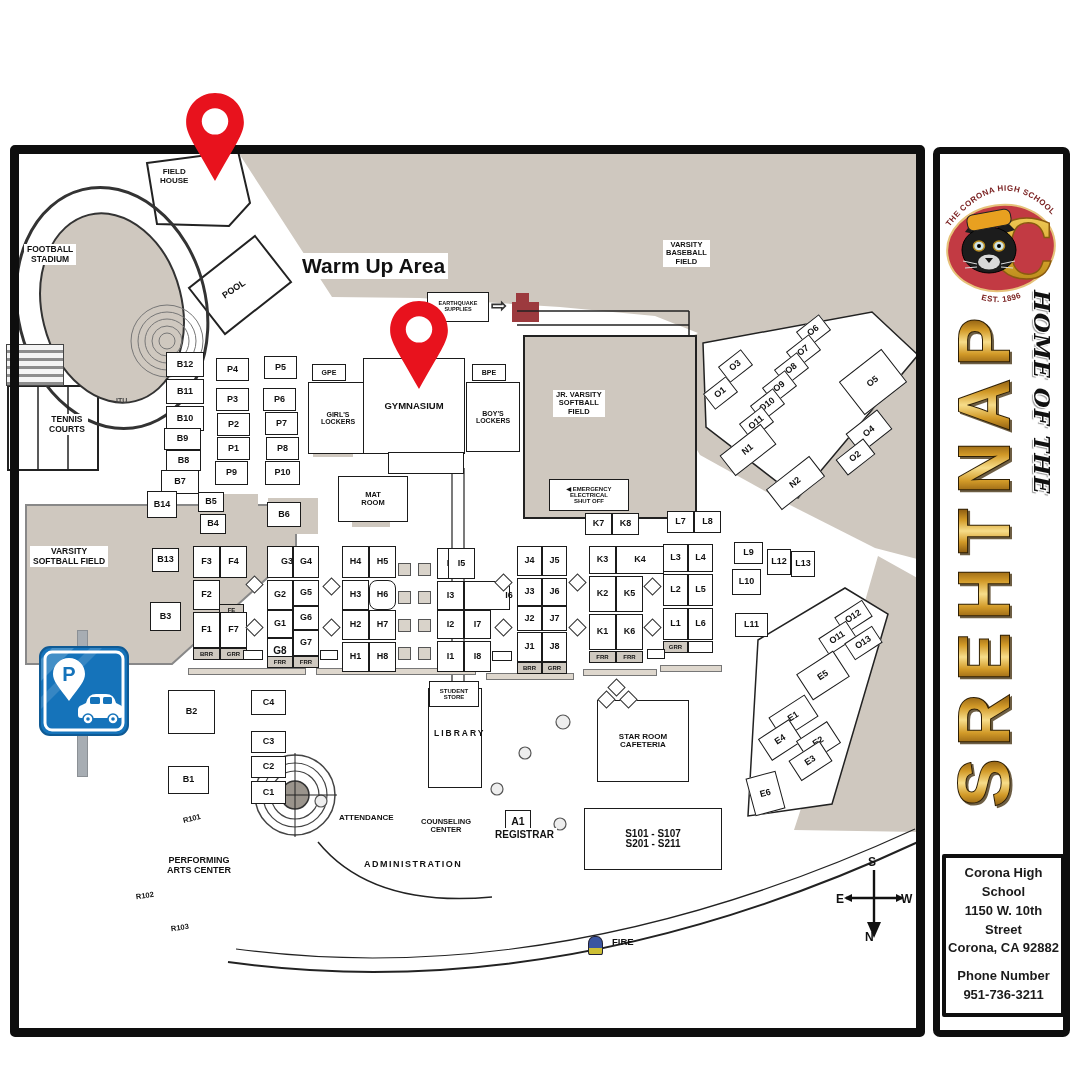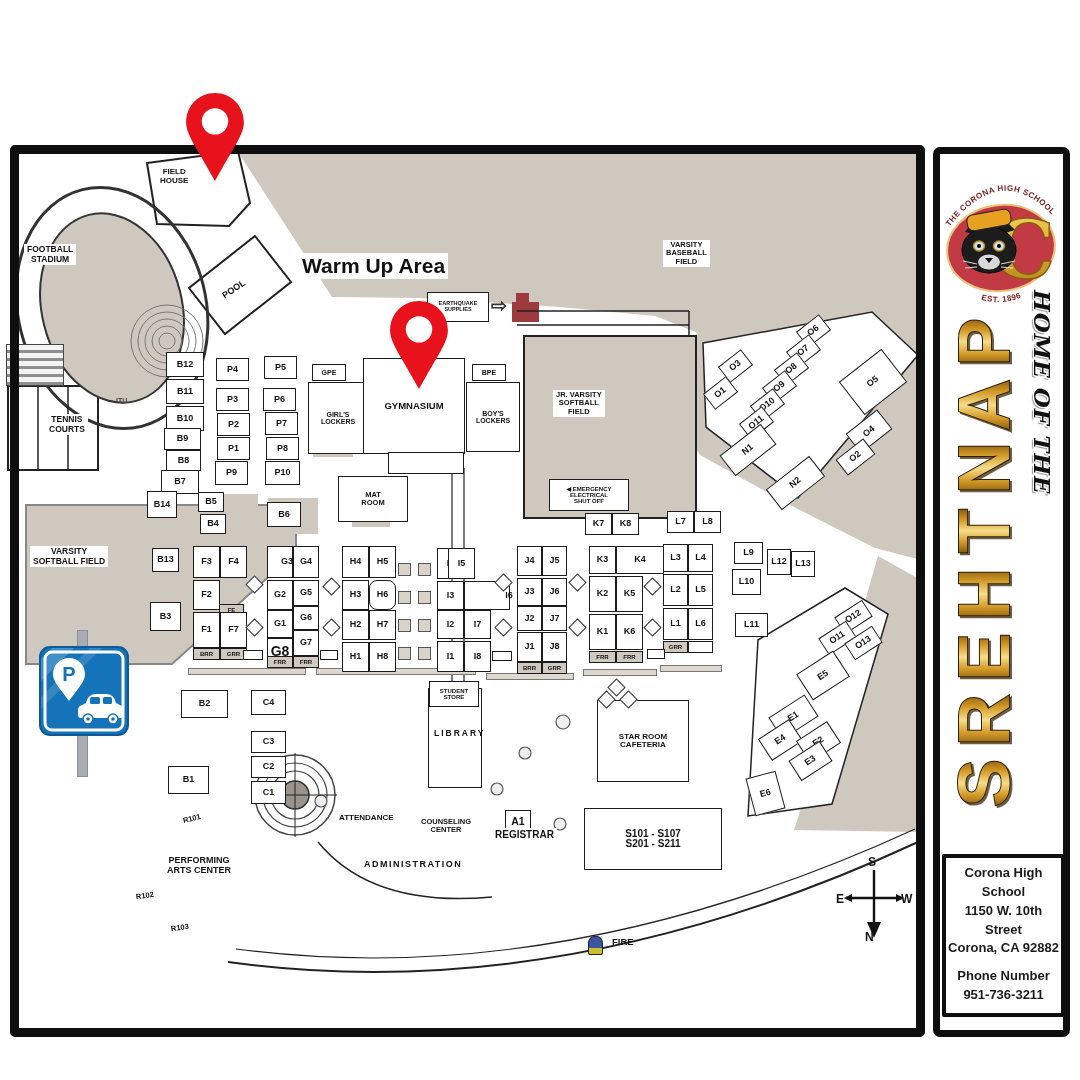--- a/index.html
+++ b/index.html
@@ -105,21 +105,21 @@
     <div class="rm" style="left: 166px; top: 406px; width: 38px; height: 25px; font-size: 9px;">B10</div>
     <div class="rm" style="left: 164px; top: 428px; width: 37px; height: 22px; font-size: 9px;">B9</div>
     <div class="rm" style="left: 166px; top: 450px; width: 35px; height: 21px; font-size: 9px;">B8</div>
     <div class="rm" style="left: 161px; top: 470px; width: 38px; height: 24px; font-size: 9px;">B7</div>
     <div class="rm" style="left: 147px; top: 491px; width: 30px; height: 27px; font-size: 9px;">B14</div>
     <div class="rm" style="left: 198px; top: 492px; width: 26px; height: 20px; font-size: 9px;">B5</div>
     <div class="rm" style="left: 200px; top: 514px; width: 26px; height: 20px; font-size: 9px;">B4</div>
     <div class="rm" style="left: 267px; top: 502px; width: 34px; height: 25px; font-size: 9px;">B6</div>
     <div class="rm" style="left: 152px; top: 548px; width: 27px; height: 24px; font-size: 9px;">B13</div>
     <div class="rm" style="left: 150px; top: 602px; width: 31px; height: 29px; font-size: 9px;">B3</div>
-    <div class="rm" style="left: 168px; top: 690px; width: 47px; height: 28px; font-size: 9px; margin-left: 13px;">B2</div>
+    <div class="rm" style="left: 168px; top: 690px; width: 47px; height: 44px; font-size: 9px;">B2</div>
     <div class="rm" style="left: 168px; top: 766px; width: 41px; height: 28px; font-size: 9px;">B1</div>
     <div class="rm" style="left: 251px; top: 690px; width: 35px; height: 25px; font-size: 9px;">C4</div>
     <div class="rm" style="left: 251px; top: 731px; width: 35px; height: 22px; font-size: 9px;">C3</div>
     <div class="rm" style="left: 251px; top: 756px; width: 35px; height: 22px; font-size: 9px;">C2</div>
     <div class="rm" style="left: 251px; top: 781px; width: 35px; height: 23px; font-size: 9px;">C1</div>
     <div class="rm" style="left: 216px; top: 358px; width: 33px; height: 23px; font-size: 9px;">P4</div>
     <div class="rm" style="left: 216px; top: 388px; width: 33px; height: 23px; font-size: 9px;">P3</div>
     <div class="rm" style="left: 217px; top: 413px; width: 33px; height: 23px; font-size: 9px;">P2</div>
     <div class="rm" style="left: 217px; top: 437px; width: 33px; height: 23px; font-size: 9px;">P1</div>
     <div class="rm" style="left: 215px; top: 461px; width: 33px; height: 24px; font-size: 9px;">P9</div>
@@ -151,21 +151,21 @@
     <div class="rm" style="left: 193px; top: 612px; width: 27px; height: 36px; font-size: 9px;">F1</div>
     <div class="rm" style="left: 220px; top: 612px; width: 27px; height: 36px; font-size: 9px;">F7</div>
     <div class="rm" style="left: 193px; top: 648px; width: 27px; height: 12px; font-size: 6px; background: rgb(207, 201, 192);">BRR</div>
     <div class="rm" style="left: 220px; top: 648px; width: 27px; height: 12px; font-size: 6px; background: rgb(207, 201, 192);">GRR</div>
     <div class="rm" style="left: 267px; top: 546px; width: 26px; height: 32px; font-size: 9px; padding-left: 14px;">G3</div>
     <div class="rm" style="left: 293px; top: 546px; width: 26px; height: 32px; font-size: 9px;">G4</div>
     <div class="rm" style="left: 267px; top: 580px; width: 26px; height: 30px; font-size: 9px;">G2</div>
     <div class="rm" style="left: 293px; top: 580px; width: 26px; height: 26px; font-size: 9px;">G5</div>
     <div class="rm" style="left: 267px; top: 610px; width: 26px; height: 28px; font-size: 9px;">G1</div>
     <div class="rm" style="left: 293px; top: 606px; width: 26px; height: 24px; font-size: 9px;">G6</div>
-    <div class="rm" style="left: 267px; top: 638px; width: 26px; height: 27px; font-size: 14px;">G8</div>
+    <div class="rm" style="left: 267px; top: 638px; width: 26px; height: 27px; font-size: 10px;">G8</div>
     <div class="rm" style="left: 293px; top: 630px; width: 26px; height: 26px; font-size: 9px;">G7</div>
     <div class="rm" style="left: 267px; top: 656px; width: 26px; height: 12px; font-size: 6px; background: rgb(207, 201, 192);">FRR</div>
     <div class="rm" style="left: 293px; top: 656px; width: 26px; height: 12px; font-size: 6px; background: rgb(207, 201, 192);">FRR</div>
     <div class="rm" style="left: 342px; top: 546px; width: 27px; height: 32px; font-size: 9px;">H4</div>
     <div class="rm" style="left: 369px; top: 546px; width: 27px; height: 32px; font-size: 9px;">H5</div>
     <div class="rm" style="left: 342px; top: 580px; width: 27px; height: 30px; font-size: 9px;">H3</div>
     <div class="rm" style="left: 369px; top: 580px; width: 27px; height: 30px; font-size: 9px; border-radius: 8px;">H6</div>
     <div class="rm" style="left: 342px; top: 610px; width: 27px; height: 30px; font-size: 9px;">H2</div>
     <div class="rm" style="left: 369px; top: 610px; width: 27px; height: 30px; font-size: 9px;">H7</div>
     <div class="rm" style="left: 342px; top: 642px; width: 27px; height: 30px; font-size: 9px;">H1</div>

